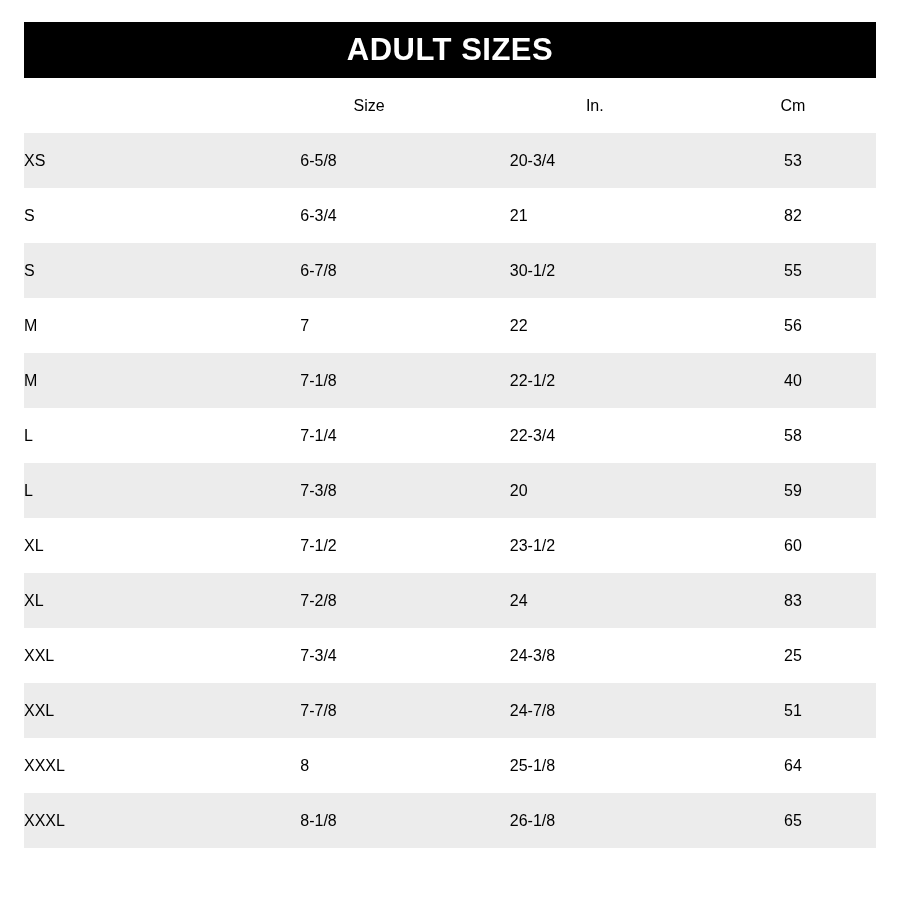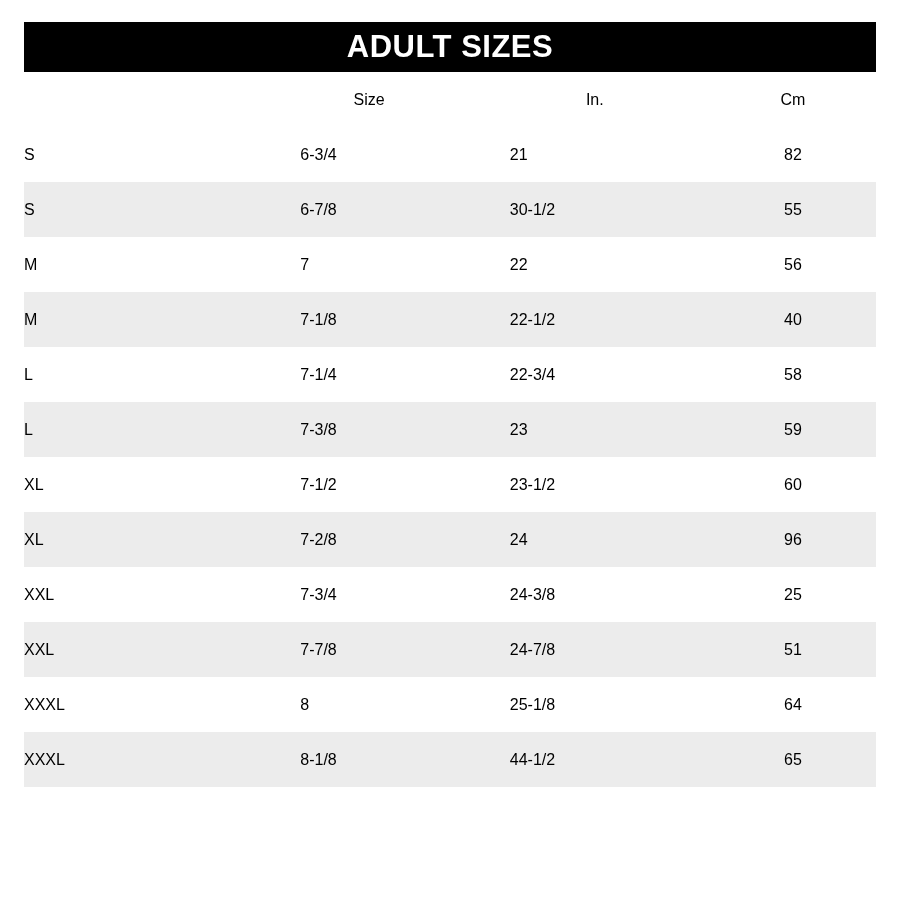--- a/index.html
+++ b/index.html
@@ -19,21 +19,21 @@
     width: 900px;
     height: 900px;
     box-sizing: border-box;
     padding: 22px 24px 0 24px;
     background: #ffffff;
   }
 
   .title-bar {
     background: #000000;
     color: #ffffff;
-    height: 50px;
+    height: 56px;
     display: flex;
     align-items: center;
     justify-content: center;
   }
   .title-bar .title-text {
     font-size: 31px;
     font-weight: bold;
     letter-spacing: 0.5px;
     text-align: center;
   }
@@ -113,20 +113,26 @@
     </colgroup>
     <thead>
       <tr>
         <th class="col-label"></th>
         <th>Size</th>
         <th>In.</th>
         <th>Cm</th>
       </tr>
     </thead>
     <tbody>
+      <tr class="shaded">
+        <td class="cell-size-label">XS</td>
+        <td class="cell-size"><span class="v-size">6-5/8</span></td>
+        <td class="cell-in"><span class="v-in">20-3/4</span></td>
+        <td class="cell-cm">53</td>
+      </tr>
       <tr class="plain">
         <td class="cell-size-label">S</td>
         <td class="cell-size"><span class="v-size">6-3/4</span></td>
         <td class="cell-in"><span class="v-in">21</span></td>
         <td class="cell-cm">82</td>
       </tr>
       <tr class="shaded">
         <td class="cell-size-label">S</td>
         <td class="cell-size"><span class="v-size">6-7/8</span></td>
         <td class="cell-in"><span class="v-in">30-1/2</span></td>
@@ -146,34 +152,34 @@
       </tr>
       <tr class="plain">
         <td class="cell-size-label">L</td>
         <td class="cell-size"><span class="v-size">7-1/4</span></td>
         <td class="cell-in"><span class="v-in">22-3/4</span></td>
         <td class="cell-cm">58</td>
       </tr>
       <tr class="shaded">
         <td class="cell-size-label">L</td>
         <td class="cell-size"><span class="v-size">7-3/8</span></td>
-        <td class="cell-in"><span class="v-in">23</span></td>
+        <td class="cell-in"><span class="v-in">20</span></td>
         <td class="cell-cm">59</td>
       </tr>
       <tr class="plain">
         <td class="cell-size-label">XL</td>
         <td class="cell-size"><span class="v-size">7-1/2</span></td>
         <td class="cell-in"><span class="v-in">23-1/2</span></td>
         <td class="cell-cm">60</td>
       </tr>
       <tr class="shaded">
         <td class="cell-size-label">XL</td>
         <td class="cell-size"><span class="v-size">7-2/8</span></td>
         <td class="cell-in"><span class="v-in">24</span></td>
-        <td class="cell-cm">96</td>
+        <td class="cell-cm">83</td>
       </tr>
       <tr class="plain">
         <td class="cell-size-label">XXL</td>
         <td class="cell-size"><span class="v-size">7-3/4</span></td>
         <td class="cell-in"><span class="v-in">24-3/8</span></td>
         <td class="cell-cm">25</td>
       </tr>
       <tr class="shaded">
         <td class="cell-size-label">XXL</td>
         <td class="cell-size"><span class="v-size">7-7/8</span></td>
@@ -182,19 +188,19 @@
       </tr>
       <tr class="plain">
         <td class="cell-size-label">XXXL</td>
         <td class="cell-size"><span class="v-size">8</span></td>
         <td class="cell-in"><span class="v-in">25-1/8</span></td>
         <td class="cell-cm">64</td>
       </tr>
       <tr class="shaded">
         <td class="cell-size-label">XXXL</td>
         <td class="cell-size"><span class="v-size">8-1/8</span></td>
-        <td class="cell-in"><span class="v-in">44-1/2</span></td>
+        <td class="cell-in"><span class="v-in">26-1/8</span></td>
         <td class="cell-cm">65</td>
       </tr>
     </tbody>
   </table>
 
 </div>
 
 </body></html>

